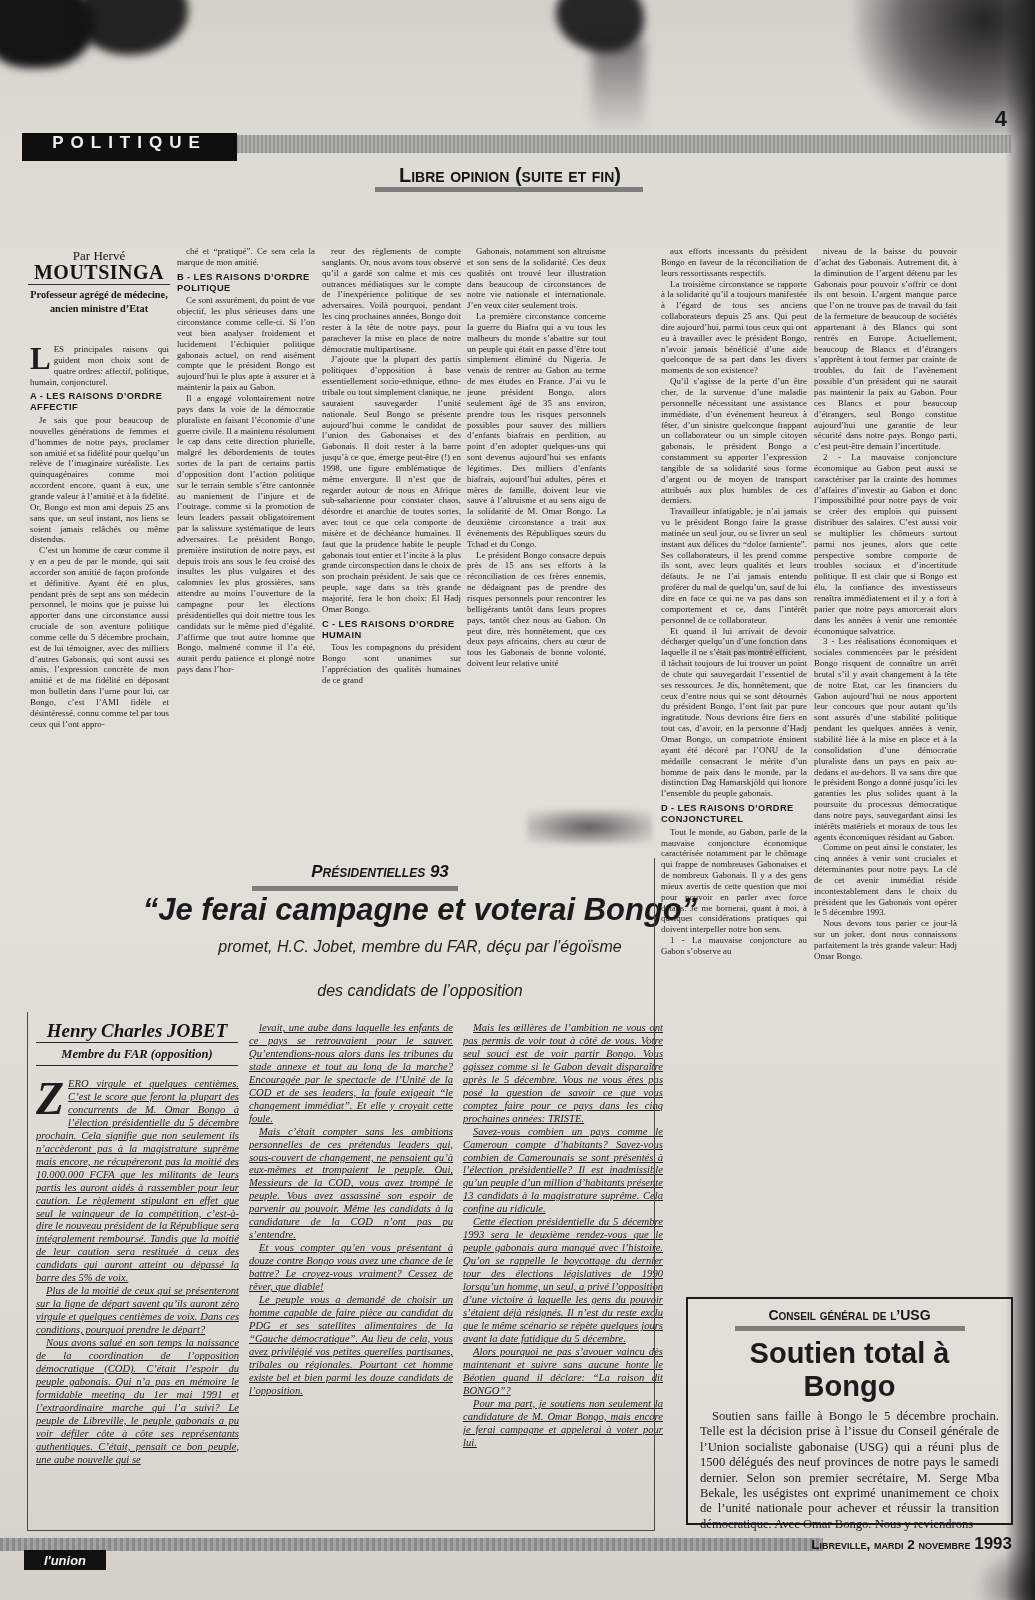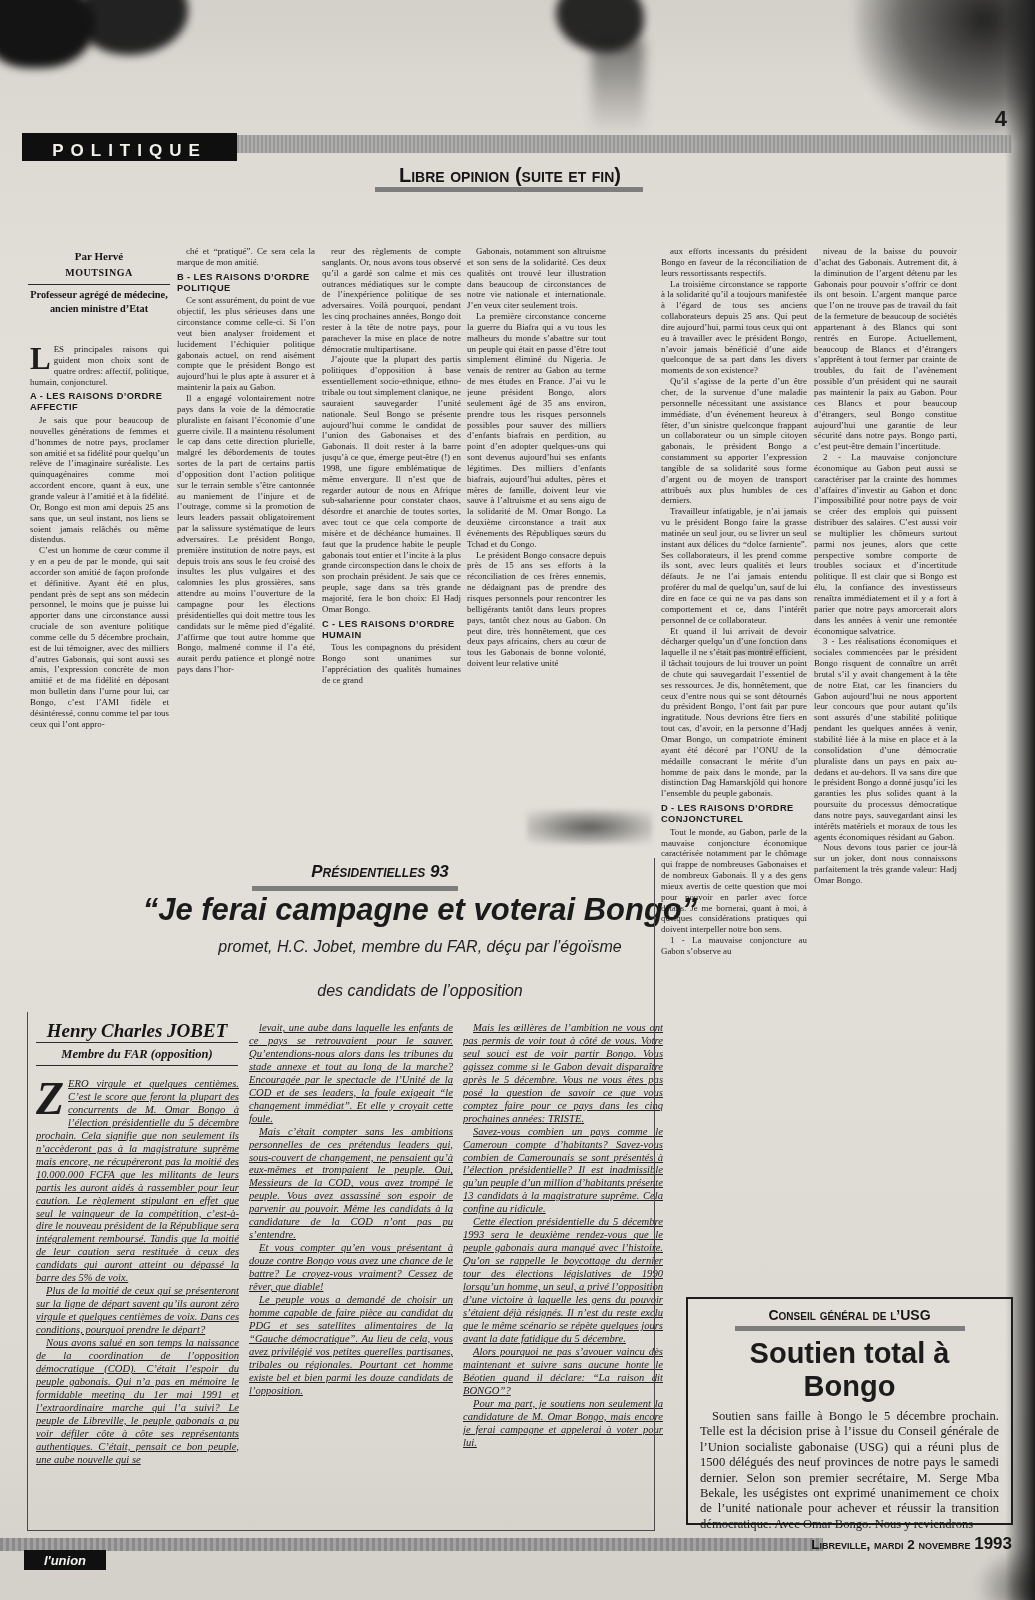--- a/index.html
+++ b/index.html
@@ -4,21 +4,21 @@
 <style>
   html,body{margin:0;padding:0;background:#aaa7a1;}
   .page{position:relative;width:1035px;height:1600px;overflow:hidden;
         background:linear-gradient(180deg,#d3d0ca 0%,#dcd9d3 6%,#e1ded8 18%,#e2dfd9 55%,#dcd9d3 88%,#d3d0ca 100%);
         font-family:"Liberation Serif",serif;color:#1d1d1d;}
   
   .blob{position:absolute;background:#141414;filter:blur(4px);}
   .smear{position:absolute;pointer-events:none;}
   
   .sec-bar{position:absolute;left:22px;top:133px;width:215px;height:28px;background:#0f0f0f;
-           display:flex;align-items:flex-end;justify-content:center;}
+           display:flex;align-items:flex-start;justify-content:center;}
   .sec-bar span{color:#f2f0ec;font-family:"Liberation Sans",sans-serif;font-weight:bold;
                 font-size:17px;letter-spacing:7px;}
   .sec-gray{position:absolute;left:237px;top:135px;width:775px;height:18px;
             background:repeating-linear-gradient(90deg,#8c8c8c 0 2px,#a6a6a6 2px 4px);
             opacity:.85;}
   .pagenum{position:absolute;right:28px;top:106px;font-family:"Liberation Sans",sans-serif;
            font-weight:bold;font-size:22px;color:#1c1c1c;}
   
   .kicker{font-family:"Liberation Sans",sans-serif;font-weight:bold;font-variant:small-caps;
           color:#161616;text-align:center;}
@@ -26,22 +26,22 @@
   .headline{font-family:"Liberation Sans",sans-serif;font-weight:bold;color:#1b1b1b;text-align:center;}
   
   .col{position:absolute;text-align:justify;font-size:8.9px;line-height:10.85px;color:#1e1e1e;}
   .col p,.jcol p{margin:0;text-indent:9px;}
   p.b-lead{text-indent:0;}
   .col p.b-lead::first-letter{float:left;font-size:31px;line-height:25px;font-weight:bold;padding:2px 3px 0 0;}
   p.b-sub{text-indent:0;text-align:left;font-family:"Liberation Sans",sans-serif;font-weight:bold;
           font-size:9.3px;letter-spacing:.4px;margin:4px 0 2px;}
   
   .byline{position:absolute;text-align:center;color:#151515;}
-  .byline .l1{font-weight:bold;font-size:11px;line-height:16px;}
-  .byline .l2{font-weight:bold;font-size:10px;line-height:17px;letter-spacing:.5px;}
+  .byline .l1{font-weight:normal;font-size:13px;line-height:16px;}
+  .byline .l2{font-weight:bold;font-size:20px;line-height:17px;letter-spacing:.5px;}
   .byline hr{border:none;border-top:1.4px solid #2a2a2a;margin:3px 0;}
   .byline .l3{font-weight:bold;font-size:10.3px;line-height:14px;}
   
   .jcol{position:absolute;text-align:justify;font-style:italic;font-size:10.6px;line-height:12.95px;color:#1d1d1d;}
   .jcol p{text-indent:10px;text-decoration:underline;}
   .jcol p.b-lead{text-indent:0;}
   .jcol p.b-lead::first-letter{float:left;font-size:46px;line-height:37px;font-weight:bold;padding:2px 4px 0 0;font-style:italic;}
   .jby{position:absolute;text-align:center;font-style:italic;font-weight:bold;color:#151515;}
   .jby .l1{font-size:19px;line-height:17px;}
   .jby .l2{font-size:12.5px;line-height:16px;}
@@ -127,20 +127,21 @@
       <p class="b-p">Travailleur infatigable, je n’ai jamais vu le président Bongo faire la grasse matinée un seul jour, ou se livrer un seul instant aux délices du “dolce farniente”. Ses collaborateurs, il les prend comme ils sont, avec leurs qualités et leurs défauts. Je ne l’ai jamais entendu proférer du mal de quelqu’un, sauf de lui dire en face ce qui ne va pas dans son comportement et ce, dans l’intérêt personnel de ce collaborateur.</p>
       <p class="b-p">Et quand il lui arrivait de devoir décharger quelqu’un d’une fonction dans laquelle il ne s’était pas montré efficient, il tâchait toujours de lui trouver un point de chute qui sauvegardait l’essentiel de ses ressources. Je dis, honnêtement, que ceux d’entre nous qui se sont détournés du président Bongo, l’ont fait par pure ingratitude. Nous devrions être fiers en tout cas, d’avoir, en la personne d’Hadj Omar Bongo, un compatriote éminent ayant été décoré par l’ONU de la médaille consacrant le mérite d’un homme de paix dans le monde, par la distinction Dag Hamarskjöld qui honore l’ensemble du peuple gabonais.</p>
       <p class="b-sub">D - LES RAISONS D’ORDRE CONJONCTUREL</p>
       <p class="b-p">Tout le monde, au Gabon, parle de la mauvaise conjoncture économique caractérisée notamment par le chômage qui frappe de nombreuses Gabonaises et de nombreux Gabonais. Il y a des gens mieux avertis de cette question que moi pour pouvoir en parler avec force détails. Je me bornerai, quant à moi, à quelques considérations pratiques qui doivent interpeller notre bon sens.</p>
       <p class="b-p">1 - La mauvaise conjoncture au Gabon s’observe au</p>
     </div>
   <div class="col" style="left:814px;top:246px;width:143px;height:1045px;overflow:hidden;">
       <p class="b-p">niveau de la baisse du pouvoir d’achat des Gabonais. Autrement dit, à la diminution de l’argent détenu par les Gabonais pour pouvoir s’offrir ce dont ils ont besoin. L’argent manque parce que l’on ne trouve pas de travail du fait de la fermeture de beaucoup de sociétés appartenant à des Blancs qui sont rentrés en Europe. Actuellement, beaucoup de Blancs et d’étrangers s’apprêtent à tout fermer par crainte de troubles, du fait de l’avènement possible d’un président qui ne saurait pas maintenir la paix au Gabon. Pour ces Blancs et pour beaucoup d’étrangers, seul Bongo constitue aujourd’hui une garantie de leur sécurité dans notre pays. Bongo parti, c’est peut-être demain l’incertitude.</p>
       <p class="b-p">2 - La mauvaise conjoncture économique au Gabon peut aussi se caractériser par la crainte des hommes d’affaires d’investir au Gabon et donc l’impossibilité pour notre pays de voir se créer des emplois qui puissent distribuer des salaires. C’est aussi voir se multiplier les chômeurs surtout parmi nos jeunes, alors que cette perspective sombre comporte de troubles sociaux et d’incertitude politique. Il est clair que si Bongo est élu, la confiance des investisseurs renaîtra immédiatement et il y a fort à parier que notre pays amorcerait alors dans les années à venir une remontée économique salvatrice.</p>
       <p class="b-p">3 - Les réalisations économiques et sociales commencées par le président Bongo risquent de connaître un arrêt brutal s’il y avait changement à la tête de notre Etat, car les financiers du Gabon aujourd’hui ne nous apportent leur concours que pour autant qu’ils sont assurés d’une stabilité politique pendant les quelques années à venir, stabilité liée à la mise en place et à la consolidation d’une démocratie pluraliste dans un pays en paix au-dedans et au-dehors. Il va sans dire que le président Bongo a donné jusqu’ici les garanties les plus solides quant à la poursuite du processus démocratique dans notre pays, sauvegardant ainsi les intérêts matériels et moraux de tous les agents économiques résidant au Gabon.</p>
+      <p class="b-p">Comme on peut ainsi le constater, les cinq années à venir sont cruciales et déterminantes pour notre pays. La clé de cet avenir immédiat réside incontestablement dans le choix du président que les Gabonais vont opérer le 5 décembre 1993.</p>
       <p class="b-p">Nous devons tous parier ce jour-là sur un joker, dont nous connaissons parfaitement la très grande valeur: Hadj Omar Bongo.</p>
     </div>
 
   <div class="kicker" style="position:absolute;left:240px;top:862px;width:280px;font-size:17px;font-style:italic;">Présidentielles 93</div>
   <div class="kbar" style="position:absolute;left:252px;top:886px;width:206px;"></div>
   <div class="headline" style="position:absolute;left:140px;top:892px;width:560px;font-size:31px;font-style:italic;">“Je ferai campagne et voterai Bongo”</div>
   <div class="subdeck" style="position:absolute;left:150px;top:938px;width:540px;font-size:16px;">promet, H.C. Jobet, membre du FAR, déçu par l’égoïsme</div>
   <div class="subdeck" style="position:absolute;left:150px;top:982px;width:540px;font-size:16px;">des candidats de l’opposition</div>
 
   <div class="jby" style="left:36px;top:1022px;width:202px;">

